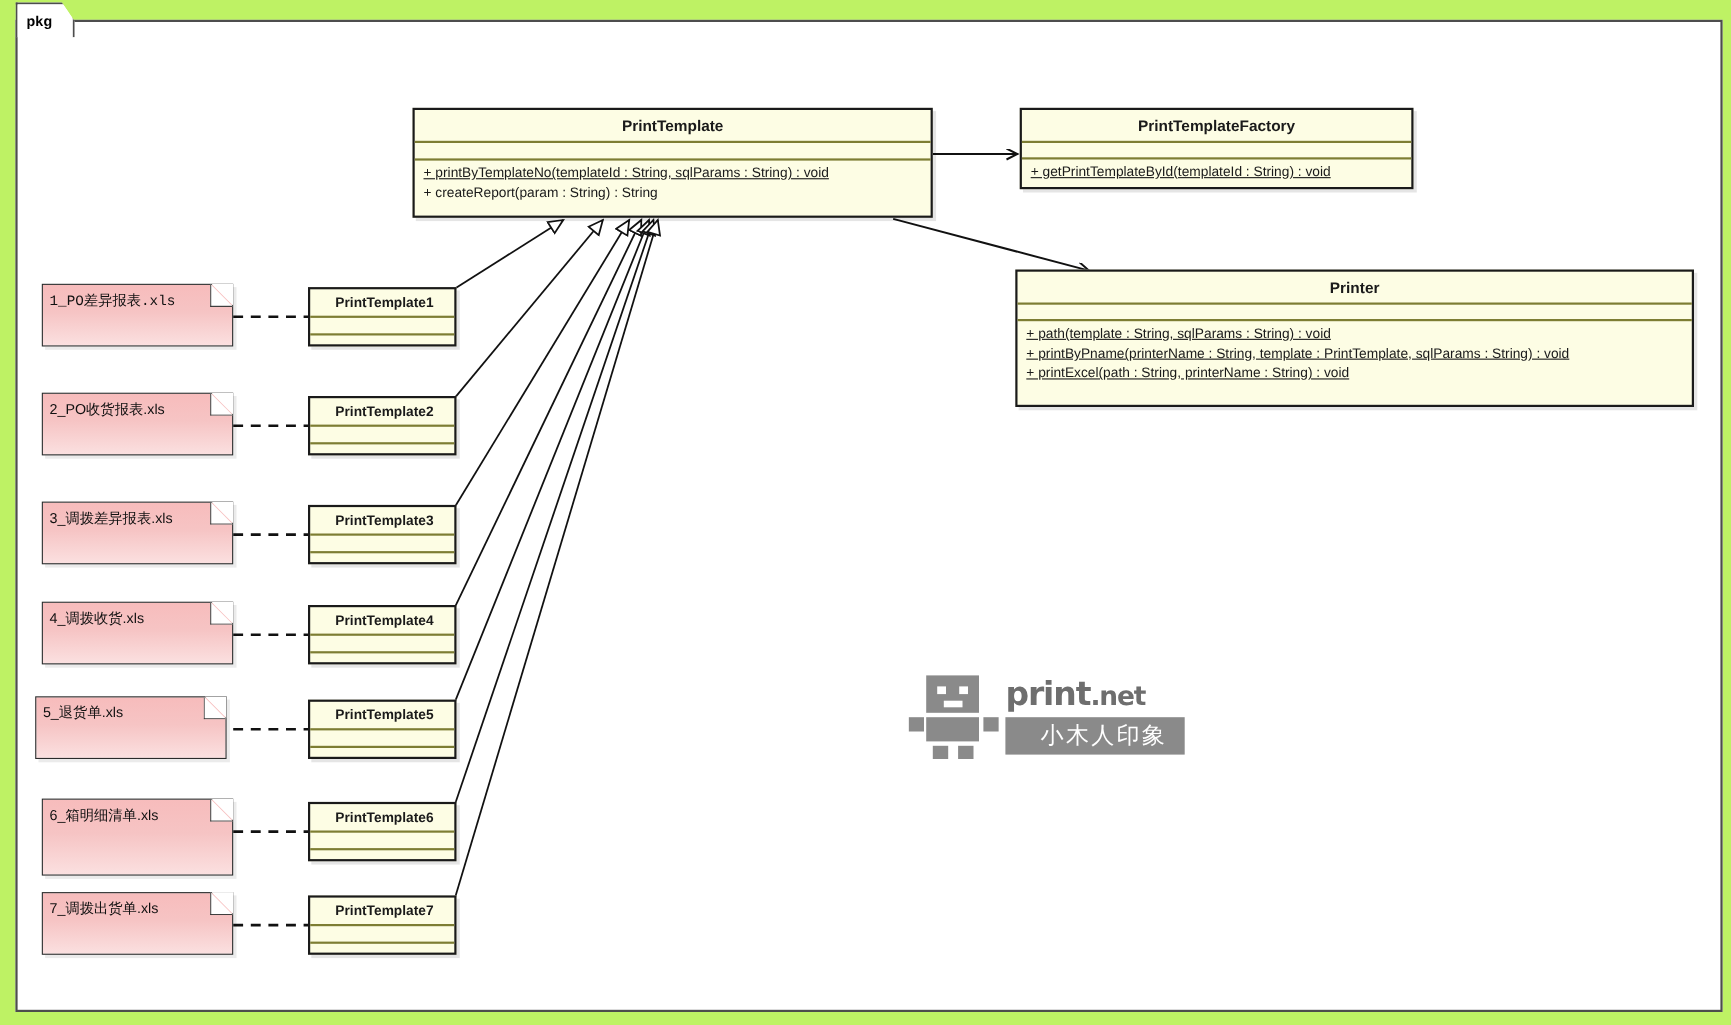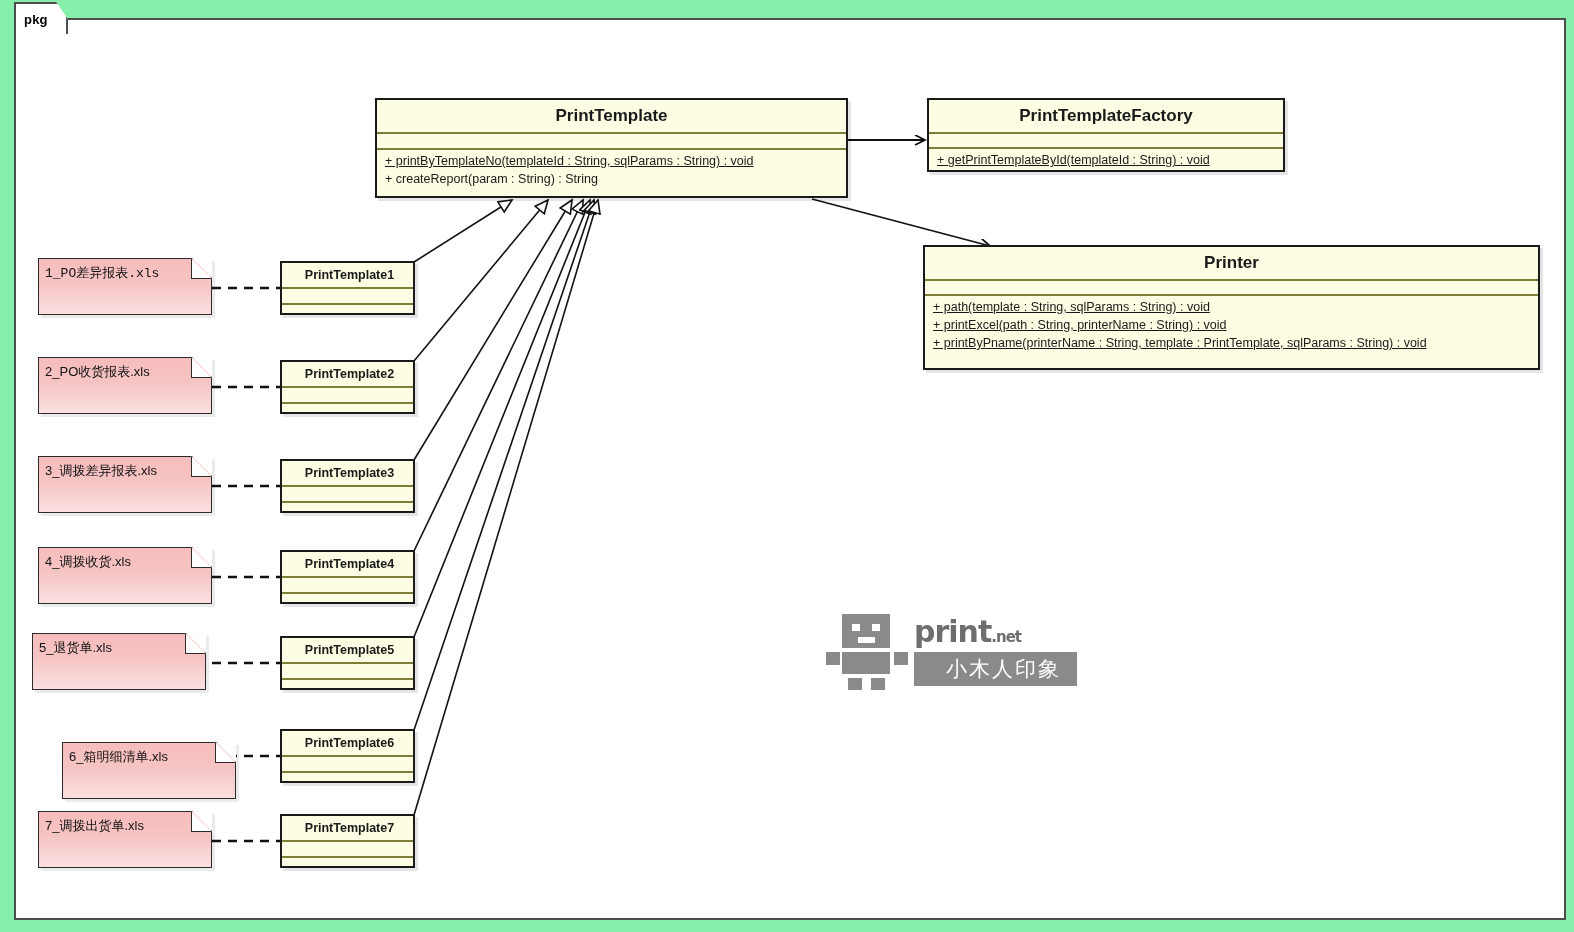--- a/index.html
+++ b/index.html
@@ -7,21 +7,21 @@
     padding: 0;
     background: #ffffff;
   }
   body {
     font-family: "Liberation Sans", sans-serif;
   }
   #canvas {
     position: relative;
     width: 1574px;
     height: 932px;
-    background: #86efac;
+    background: #bef264;
     overflow: hidden;
   }
 
   
   .pkg-frame {
     position: absolute;
     left: 14px;
     top: 18px;
     width: 1552px;
     height: 902px;
@@ -60,21 +60,21 @@
   .uml-class {
     position: absolute;
     background: #fdfde4;
     border: 2px solid #1a1a1a;
     box-sizing: border-box;
     box-shadow: 3px 3px 0 rgba(0,0,0,0.10);
   }
   .uml-title {
     text-align: center;
     font-weight: bold;
-    font-size: 17px;
+    font-size: 14px;
     color: #1a1a1a;
     padding: 6px 4px 6px 4px;
     border-bottom: 2px solid #7d7d33;
   }
   .uml-attrs {
     border-bottom: 2px solid #7d7d33;
   }
   .uml-ops {
     padding: 2px 0 3px 0;
   }
@@ -165,21 +165,21 @@
     position: absolute;
     left: 88px;
     top: 2px;
     font-size: 30px;
     font-weight: bold;
     color: #6e6e6e;
     letter-spacing: -1px;
     font-family: "DejaVu Sans", sans-serif;
   }
   .wm-text-top .small {
-    font-size: 15px;
+    font-size: 24px;
   }
   .wm-text-bot {
     position: absolute;
     left: 88px;
     top: 40px;
     width: 147px;
     height: 34px;
     background: #8a8a8a;
     color: #ffffff;
     font-size: 21px;
@@ -266,22 +266,22 @@
     <div class="uml-ops">
       <div class="uml-op"><span class="sig">+ getPrintTemplateById(templateId : String) : void</span></div>
     </div>
   </div>
 
   <div class="uml-class" style="left:923px; top:245px; width:617px; height:125px;">
     <div class="uml-title">Printer</div>
     <div class="uml-attrs" style="height:13px;"></div>
     <div class="uml-ops">
       <div class="uml-op"><span class="sig">+ path(template : String, sqlParams : String) : void</span></div>
+      <div class="uml-op"><span class="sig">+ printByPname(printerName : String, template : PrintTemplate, sqlParams : String) : void</span></div>
       <div class="uml-op"><span class="sig">+ printExcel(path : String, printerName : String) : void</span></div>
-      <div class="uml-op"><span class="sig">+ printByPname(printerName : String, template : PrintTemplate, sqlParams : String) : void</span></div>
     </div>
   </div>
 
   <div class="uml-class uml-small" style="left:280px; top:261px; width:135px; height:54px;">
     <div class="uml-title">PrintTemplate1</div>
     <div class="uml-attrs"></div>
     <div class="uml-ops"></div>
   </div>
 
   <div class="uml-class uml-small" style="left:280px; top:360px; width:135px; height:54px;">
@@ -343,21 +343,21 @@
     <div class="note-fold"></div>
     <div class="note-label">4_调拨收货.xls</div>
   </div>
 
   <div class="note" style="left:32px; top:633px; width:174px; height:57px;">
     <div class="note-fold2"></div>
     <div class="note-fold"></div>
     <div class="note-label">5_退货单.xls</div>
   </div>
 
-  <div class="note" style="left:38px; top:742px; width:174px; height:57px;margin-left:24px;">
+  <div class="note" style="left:38px; top:726px; width:174px; height:70px;">
     <div class="note-fold2"></div>
     <div class="note-fold"></div>
     <div class="note-label">6_箱明细清单.xls</div>
   </div>
 
   <div class="note" style="left:38px; top:811px; width:174px; height:57px;">
     <div class="note-fold2"></div>
     <div class="note-fold"></div>
     <div class="note-label">7_调拨出货单.xls</div>
   </div>

